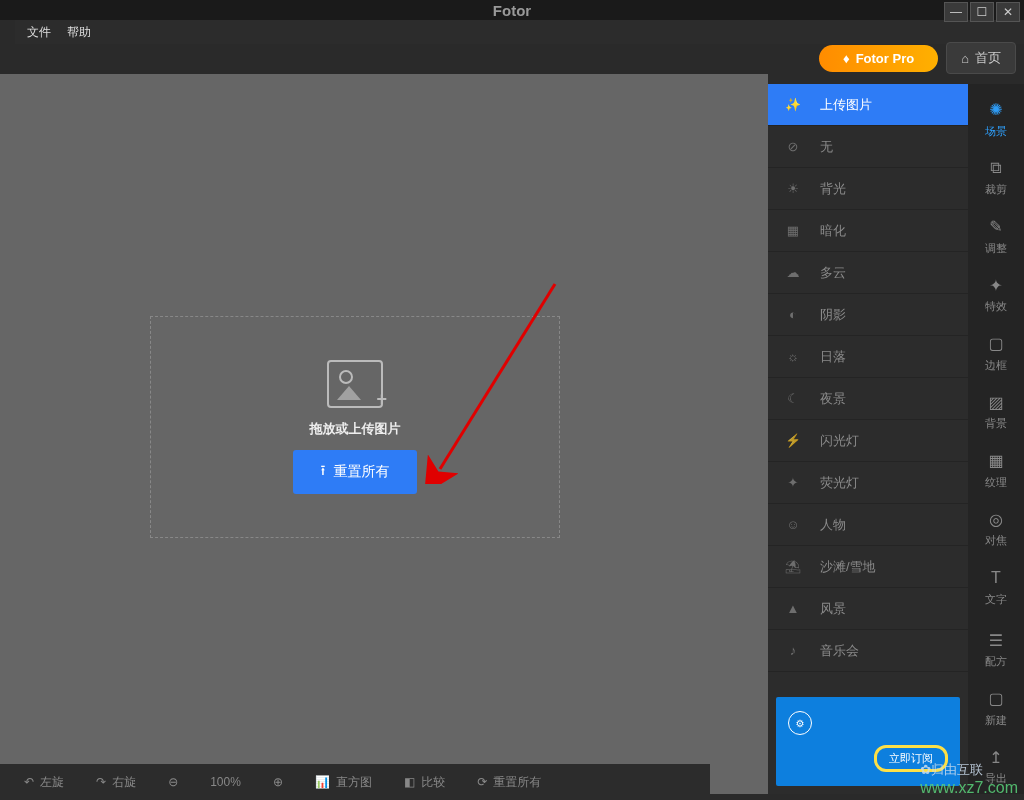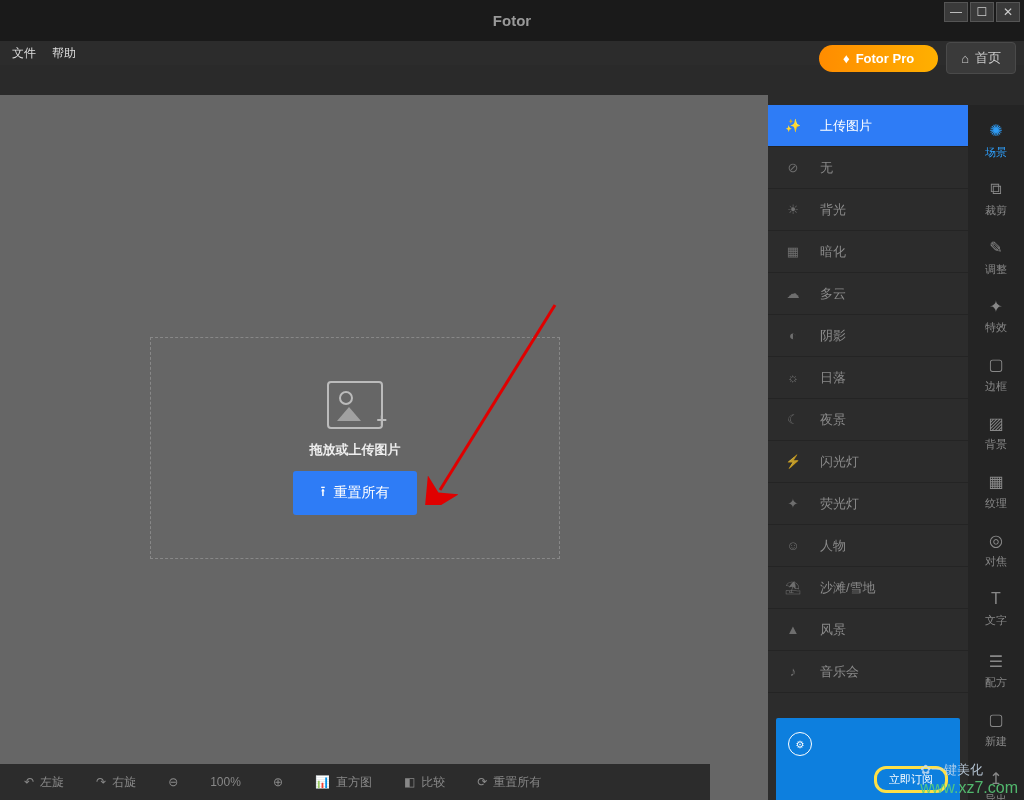--- a/index.html
+++ b/index.html
@@ -1,25 +1,25 @@
 <!DOCTYPE html>
 <html><head>
 <meta charset="utf-8">
 <style>
 * { margin: 0; padding: 0; box-sizing: border-box; }
 body { font-family: "Microsoft YaHei", Arial, sans-serif; background: #2a2a2a; width: 1024px; height: 800px; overflow: hidden; position: relative; }
 
 
-.titlebar { height: 41px; background: #1a1a1a; display: flex; align-items: center; justify-content: center; position: relative; }
+.titlebar { height: 20px; background: #1a1a1a; display: flex; align-items: center; justify-content: center; position: relative; }
 .titlebar-title { color: #999; font-size: 15px; font-weight: bold; }
 .window-controls { position: absolute; right: 4px; top: 2px; display: flex; gap: 2px; }
 .win-btn { width: 24px; height: 20px; background: #3a3a3a; color: #ccc; display: flex; align-items: center; justify-content: center; font-size: 12px; cursor: pointer; border: 1px solid #555; }
 
 
-.menubar { height: 24px; background: #2c2c2c; display: flex; align-items: center; padding-left: 12px; gap: 16px; }
+.menubar { height: 24px; background: #2c2c2c; display: flex; align-items: center; padding-left: 12px; gap: 16px; margin-left: 15px; }
 .menu-item { color: #ddd; font-size: 12px; cursor: pointer; }
 
 
 .topright { position: absolute; right: 8px; top: 42px; display: flex; gap: 8px; align-items: center; }
 .pro-btn { background: linear-gradient(90deg, #ff8c00, #ffb000); color: #fff; padding: 6px 24px; border-radius: 16px; font-size: 13px; font-weight: bold; cursor: pointer; display: flex; align-items: center; gap: 6px; }
 .home-btn { background: #3a3a3a; color: #ccc; padding: 6px 14px; border-radius: 4px; font-size: 13px; cursor: pointer; display: flex; align-items: center; gap: 6px; border: 1px solid #4a4a4a; }
 
 
 .container { display: flex; height: calc(800px - 50px); margin-top: 0; }
 .canvas-area { flex: 1; background: #666; position: relative; margin-top: 30px; }
@@ -264,15 +264,15 @@
     <span>◧</span>
     <span>比较</span>
   </div>
   <div class="bottom-item">
     <span>⟳</span>
     <span>重置所有</span>
   </div>
 </div>
 
 <div class="watermark">
-  <span>✿一键美化</span>
+  <span>✿归由互联</span>
   <span class="sub">www.xz7.com</span>
 </div>
 
 </body></html>

